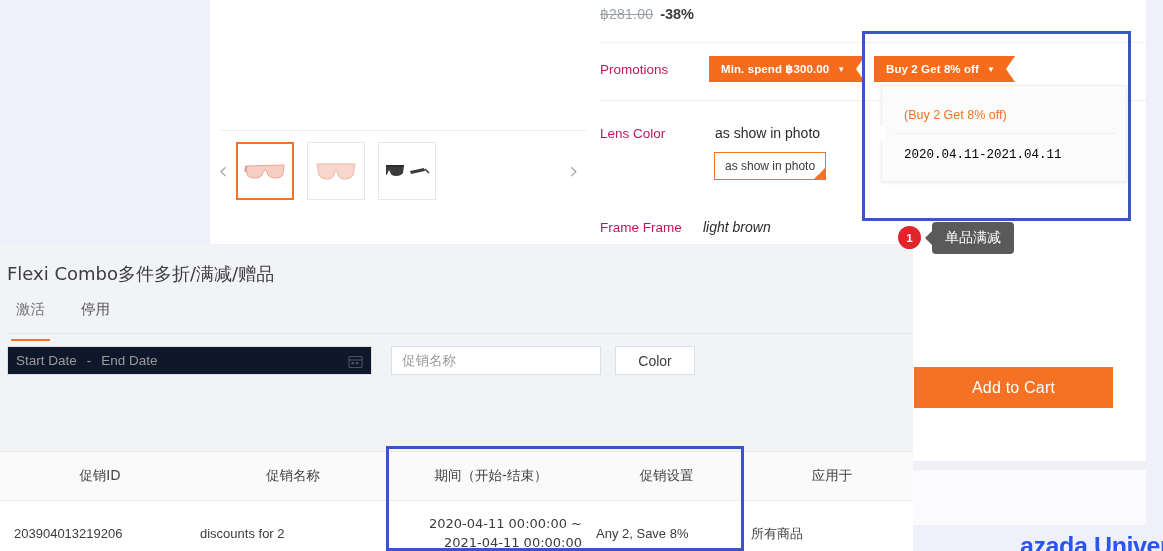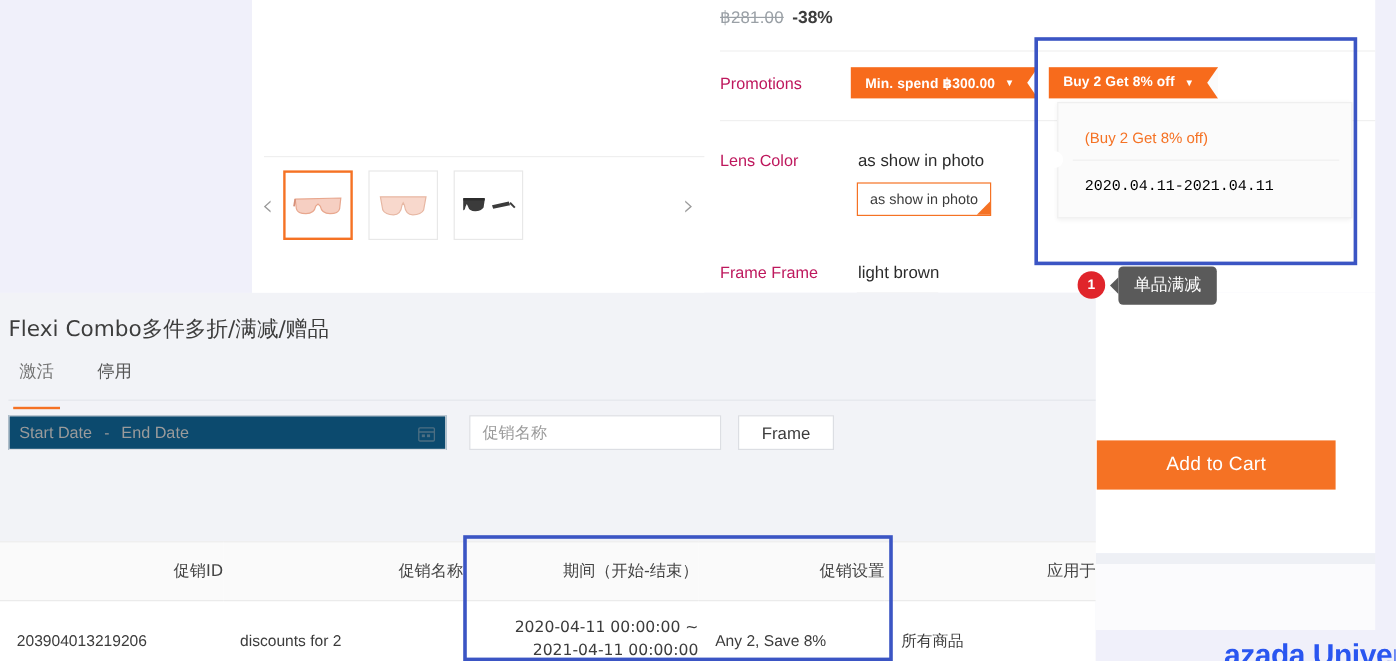--- a/index.html
+++ b/index.html
@@ -198,21 +198,21 @@
   }
   .tab.active { color: #737373; }
   .tab.active::after {
     content: ""; position: absolute; left: 4px; bottom: -8px;
     width: calc(100% - 8px); height: 2px; background: #f57224;
   }
   .tab + .tab { margin-left: 18px; }
 
   .filter-row { position: absolute; left: 7px; top: 102px; display: flex; }
   .date-field {
-    width: 365px; height: 29px; border: 1px solid #dcdee3; background: #0c4a6e;
+    width: 365px; height: 29px; border: 1px solid #dcdee3; background: #0f172a;
     display: flex; align-items: center; padding: 0 8px; cursor: text;
     position: relative;
   }
   .date-field .ph {
     font-size: 13.5px; color: #9b9b9b;
     font-family: "Liberation Sans", sans-serif;
   }
   .date-field .dash { color: #9b9b9b; font-size: 13px; margin: 0 10px; }
   .cal-icon { position: absolute; right: 8px; top: 7px; opacity: .45; }
   .name-field {
@@ -234,21 +234,21 @@
     background: #f4671f; color: #fff; border: none; font-size: 14px;
     cursor: pointer; font-family: "DejaVu Sans", "Liberation Sans", sans-serif;
   }
 
   
   .tbl {
     position: absolute; left: 0; top: 207px; width: 913px;
     border-collapse: collapse; background: #fff; table-layout: fixed;
   }
   .tbl th {
-    background: #fafafa; text-align: right; font-weight: 400;
+    background: #fafafa; text-align: center; font-weight: 400;
     font-size: 13.5px; color: #444; padding: 15px 0 15px 14px;
     border-bottom: 1px solid #ebebeb; border-top: 1px solid #ebebeb;
     white-space: nowrap;
     font-family: "DejaVu Sans", "Liberation Sans", sans-serif;
   }
   .tbl td {
     font-size: 13px; color: #3c3c3c; padding: 14px 0 14px 14px;
     border-bottom: 1px solid #ebebeb; vertical-align: middle;
     font-family: "DejaVu Sans", "Liberation Sans", sans-serif;
   }
@@ -317,21 +317,21 @@
 
       <span class="attr-label" style="left:0; top:126px;">Lens Color</span>
       <span class="attr-value" style="left:115px; top:125px;">as show in photo</span>
 
       <div class="opt-box" style="left:114px; top:152px;">
         <span>as show in photo</span>
         <span class="corner"></span>
       </div>
 
       <span class="attr-label" style="left:0; top:220px;">Frame Frame</span>
-      <span class="attr-value" style="left:115px; top:219px;">light brown</span>
+      <span class="attr-value" style="left:103px; top:219px;font-style:italic;">light brown</span>
 
       <div class="opt-box-plain" style="left:114px; top:244px;"></div>
     </div>
   </div>
 
   <div class="promo-chip" style="left:709px; top:56px;">
     <span>Min. spend ฿300.00</span>
     <span class="caret">▼</span>
   </div>
 
@@ -380,21 +380,21 @@
             <rect x="3.5" y="8" width="2.6" height="2.3" fill="#9b9b9b"></rect>
             <rect x="7.8" y="8" width="2.6" height="2.3" fill="#9b9b9b"></rect>
           </svg>
         </span>
       </div>
 
       <div class="name-field">
         <span class="ph">促销名称</span>
       </div>
 
-      <button class="search-btn">Frame</button>
+      <button class="search-btn">Color</button>
     </div>
 
 
     <table class="tbl">
       <thead>
         <tr>
           <th class="c0">促销ID</th>
           <th class="c1">促销名称</th>
           <th class="c2">期间（开始-结束）</th>
           <th class="c3">促销设置</th>

